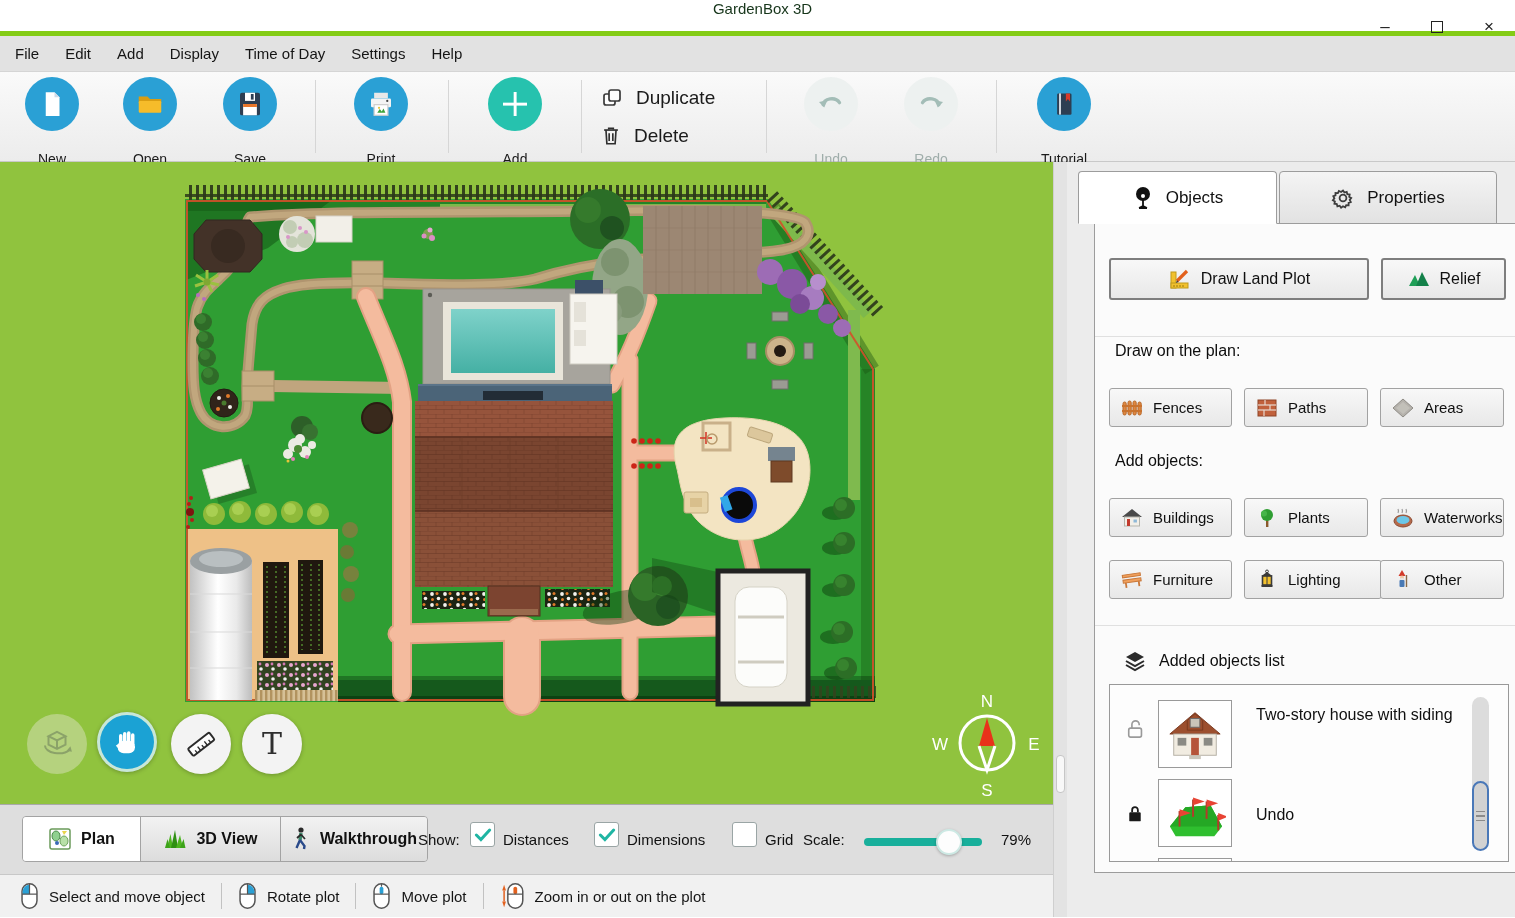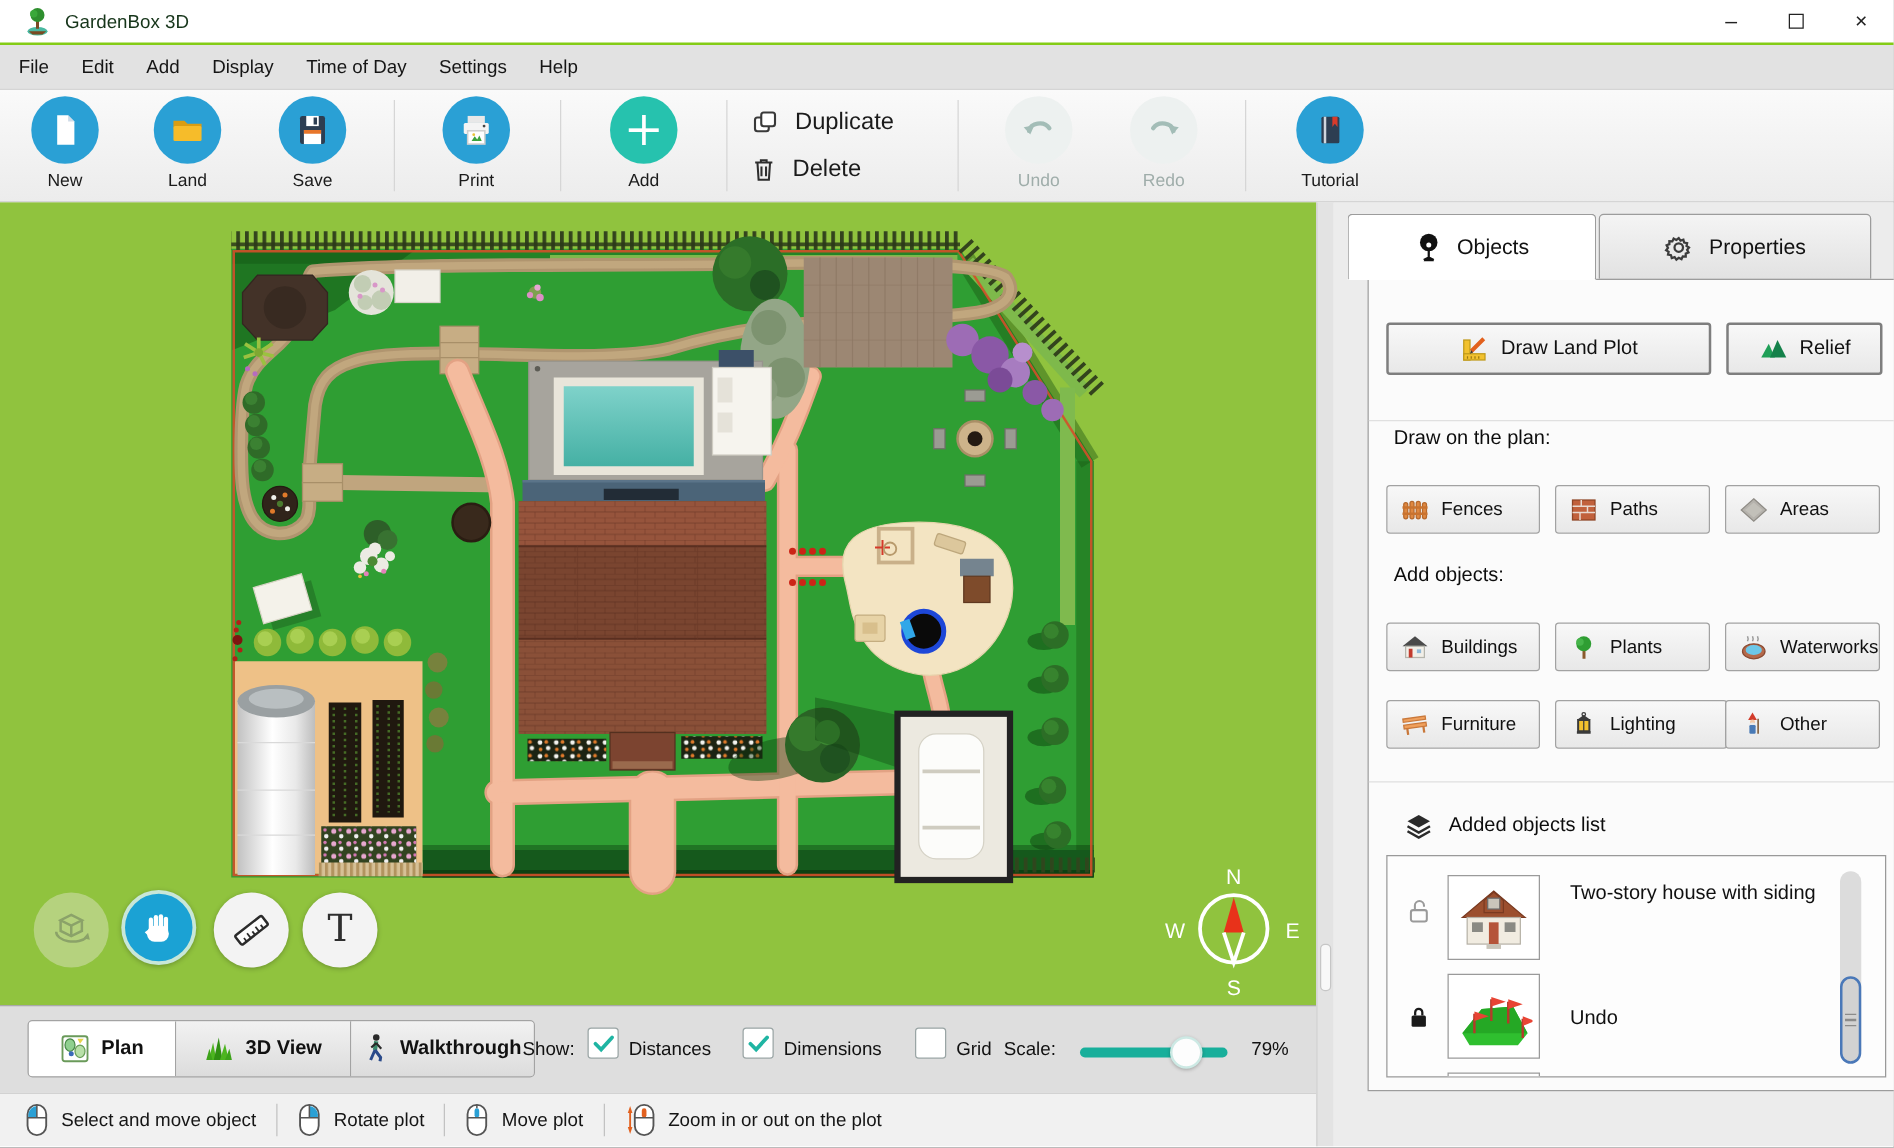--- a/index.html
+++ b/index.html
@@ -2,41 +2,41 @@
 <html><head>
 <meta charset="utf-8">
 <style>
   * { margin:0; padding:0; box-sizing:border-box; }
   html,body { width:1515px; height:918px; overflow:hidden; background:#888;
     font-family:"Liberation Sans", sans-serif; }
   #app { width:1515px; height:918px; background:#fff; position:relative; }
 
   
   .titlebar { height:36px; background:#fff; display:flex; align-items:center;
-    border-bottom:2px solid #84cc16; }
+    border-bottom:5px solid #84cc16;flex-direction:column; }
   .titlebar .logo { margin-left:18px; width:24px; height:24px; }
   .titlebar .title { margin-left:10px; font-size:15px; color:#16351a; }
   .win-controls { margin-left:auto; display:flex; height:100%; }
   .win-btn { width:52px; height:100%; display:flex; align-items:center; justify-content:center;
     font-size:17px; color:#222; cursor:default; }
   .win-btn .sq { width:12px; height:12px; border:1.4px solid #222; display:inline-block; }
 
   
   .menubar { height:36px; background:#e2e2e2; display:flex; align-items:center;
     padding-left:2px; border-bottom:1px solid #d5d5d5; }
   .menu-item { padding:16px 13px; font-size:15px; color:#151515; height:100%;
     display:flex; align-items:center; cursor:default; }
 
   
   .toolbar { height:90px; background:linear-gradient(#fafafa,#ececec);
     border-bottom:1px solid #c9c9c9; position:relative; }
   .tool { position:absolute; top:5px; width:92px; text-align:center; cursor:default; }
   .tool .circle { width:54px; height:54px; border-radius:50%; margin:0 auto;
     display:flex; align-items:center; justify-content:center; }
-  .tool .lbl { margin-top:5px; font-size:14px; color:#1b1b1b; }
+  .tool .lbl { margin-top:20px; font-size:14px; color:#1b1b1b; }
   .tool.disabled .lbl { color:#9fadaa; }
   .circle.blue { background:#2aa0d5; }
   .circle.teal { background:#26c2ae; }
   .circle.ghost { background:#edf1f0; }
   .tb-sep { position:absolute; top:8px; bottom:8px; width:1px; background:#d6d6d6; }
   .dupdel { position:absolute; left:600px; top:13px; }
   .dupdel .row { display:flex; align-items:center; gap:12px; height:26px; margin-bottom:12px;
     font-size:19px; color:#1b1b1b; cursor:default; }
 
   
@@ -157,21 +157,21 @@
         </div>
       <div class="lbl">New</div>
     </div>
     <div class="tool" style="left:104px">
       <div class="circle blue">
           <svg width="30" height="30" viewBox="0 0 24 24">
             <path d="M3 6h7l2 2h9v3H3z" fill="#d99d12"></path>
             <rect x="3" y="9.5" width="18" height="9.5" rx="1" fill="#f6bc2a"></rect>
           </svg>
         </div>
-      <div class="lbl">Land</div>
+      <div class="lbl">Open</div>
     </div>
     <div class="tool" style="left:204px">
       <div class="circle blue">
           <svg width="30" height="30" viewBox="0 0 24 24">
             <rect x="4" y="3" width="16" height="18" rx="1.5" fill="#2d3e52"></rect>
             <rect x="8" y="3" width="8" height="6.5" fill="#fff"></rect>
             <rect x="12.7" y="4" width="2.2" height="4.5" fill="#2d3e52"></rect>
             <rect x="6.5" y="12" width="11" height="9" fill="#fff"></rect>
             <rect x="6.5" y="12" width="11" height="2.4" fill="#e8762a"></rect>
           </svg>

